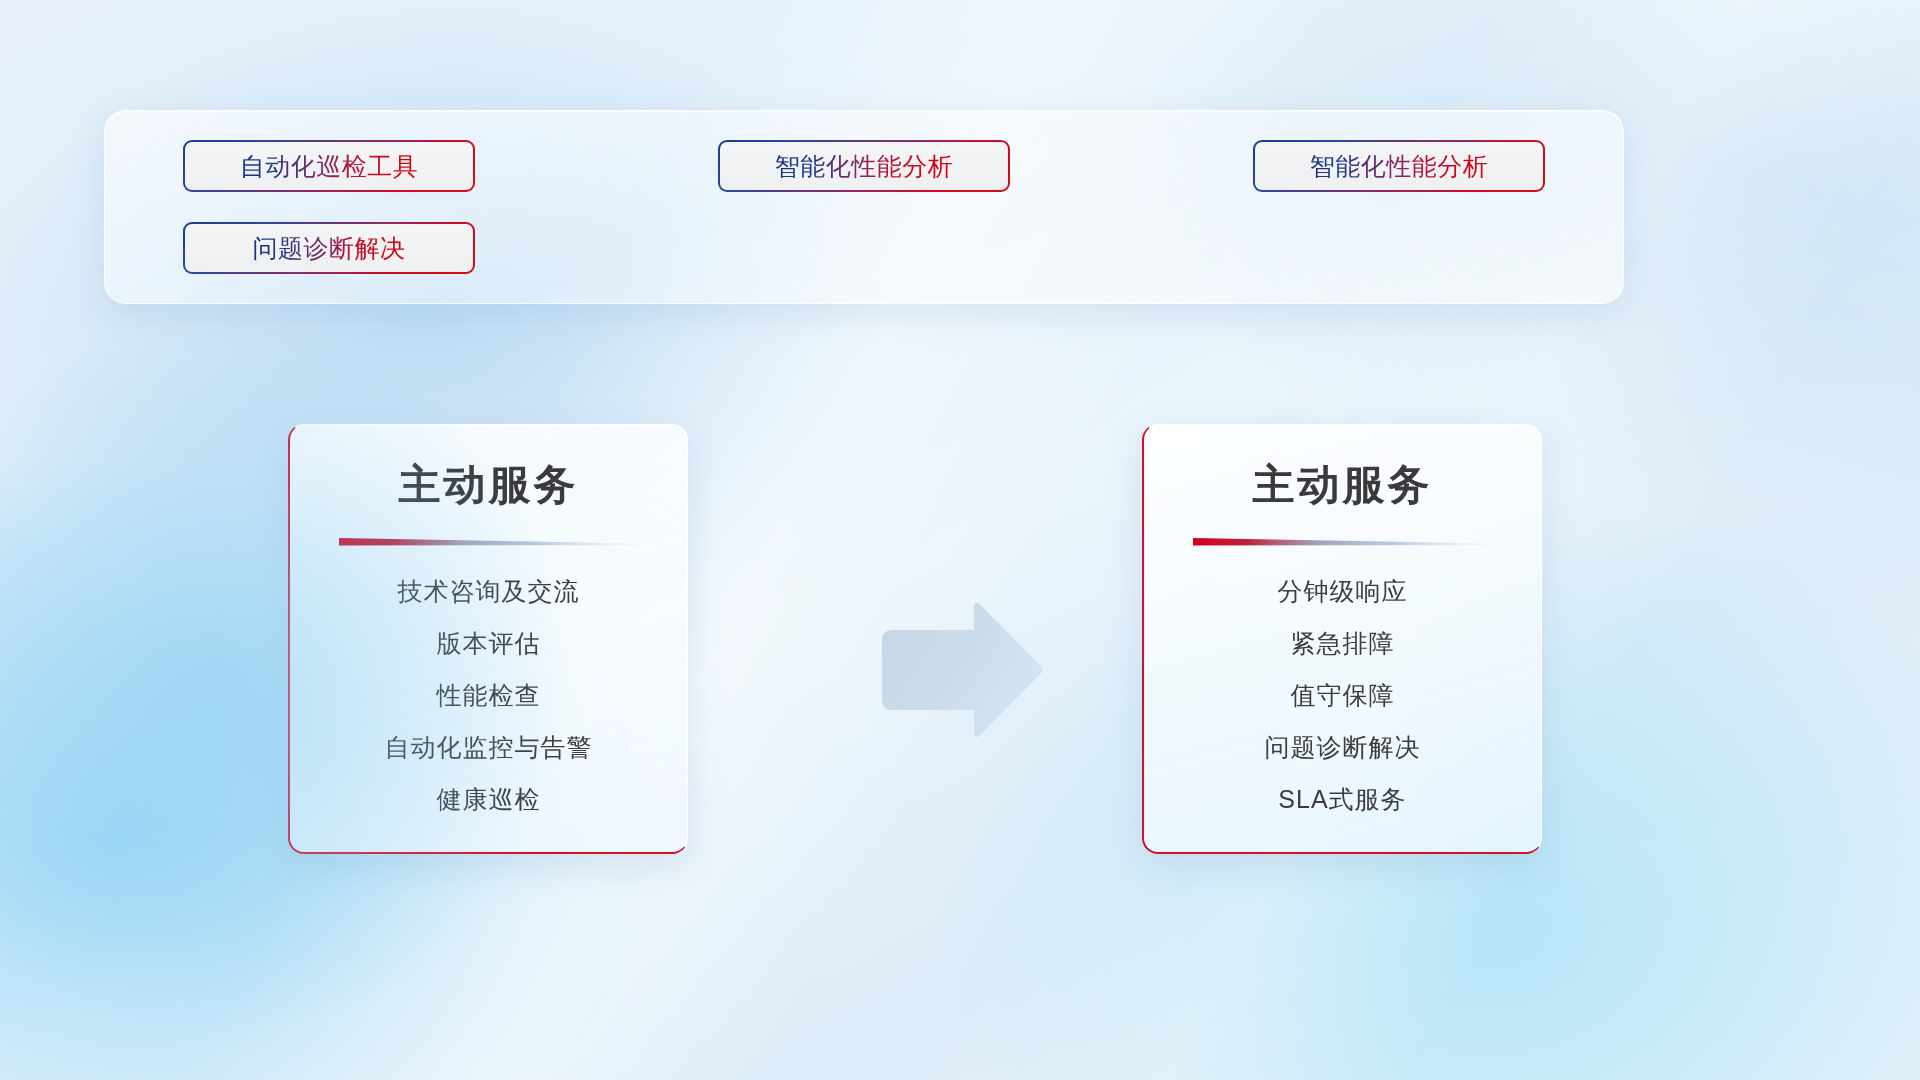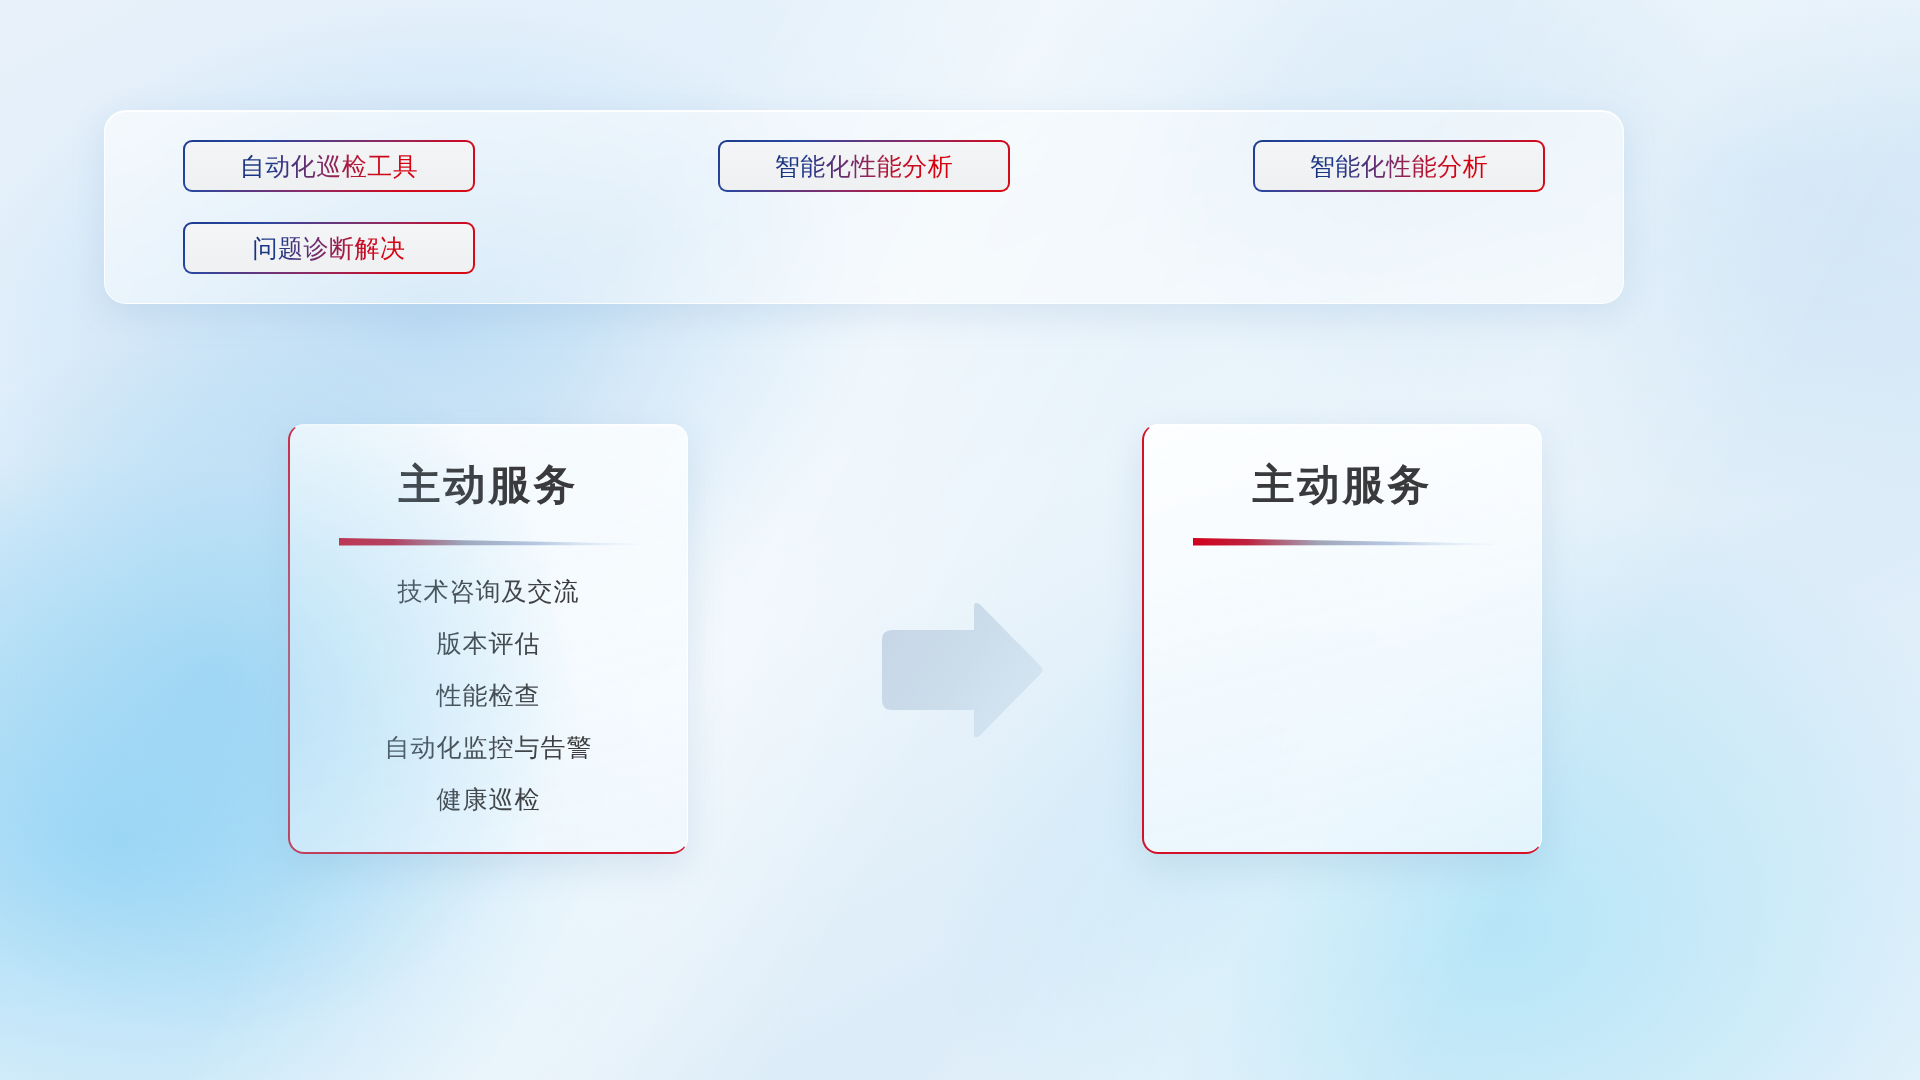--- a/index.html
+++ b/index.html
@@ -201,15 +201,22 @@
           <stop offset="0%" stop-color="#d2001c" stop-opacity="1"></stop>
           <stop offset="18%" stop-color="#bb1533" stop-opacity=".95"></stop>
           <stop offset="42%" stop-color="#8b8fa6" stop-opacity=".80"></stop>
           <stop offset="66%" stop-color="#8fa9cf" stop-opacity=".62"></stop>
           <stop offset="100%" stop-color="#cfe2f3" stop-opacity=".10"></stop>
         </linearGradient>
       </defs>
       <polygon points="0,3 300,8.4 300,10.2 0,10.4" fill="url(#wedgeR)"></polygon>
     </svg>
 
+    <div class="card-list">
+      <div class="card-list-item">分钟级响应</div>
+      <div class="card-list-item">紧急排障</div>
+      <div class="card-list-item">值守保障</div>
+      <div class="card-list-item">问题诊断解决</div>
+      <div class="card-list-item">SLA式服务</div>
+    </div>
   </div>
 
 </div>
 
 </body></html>

